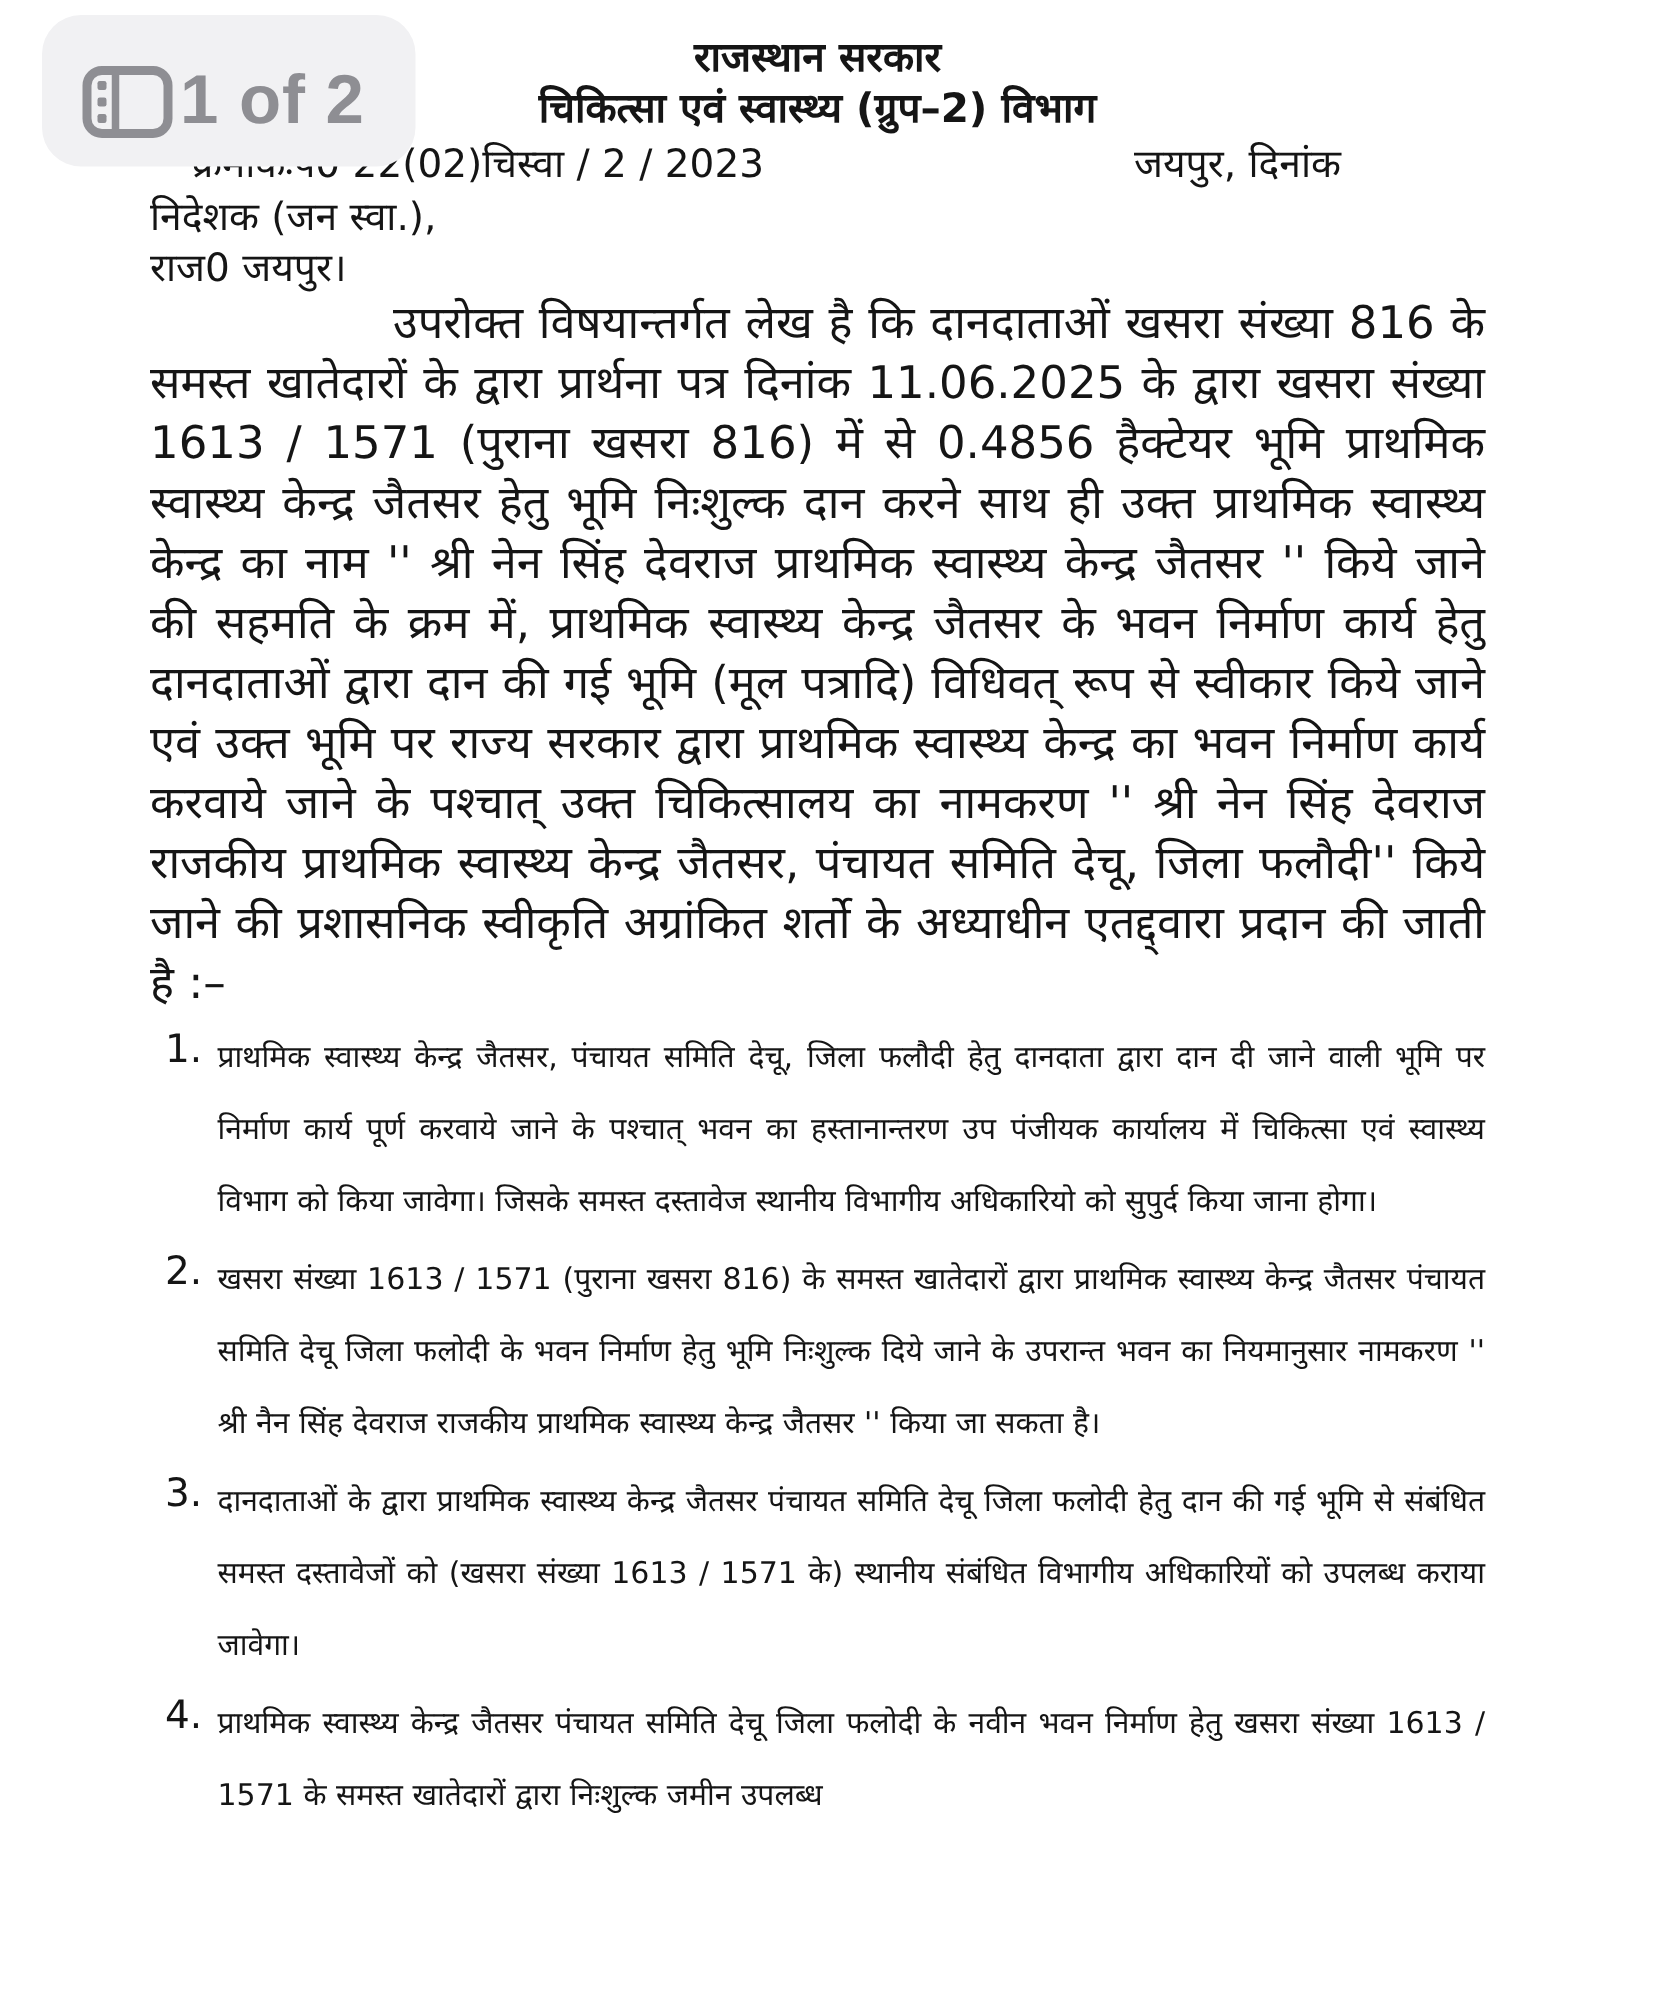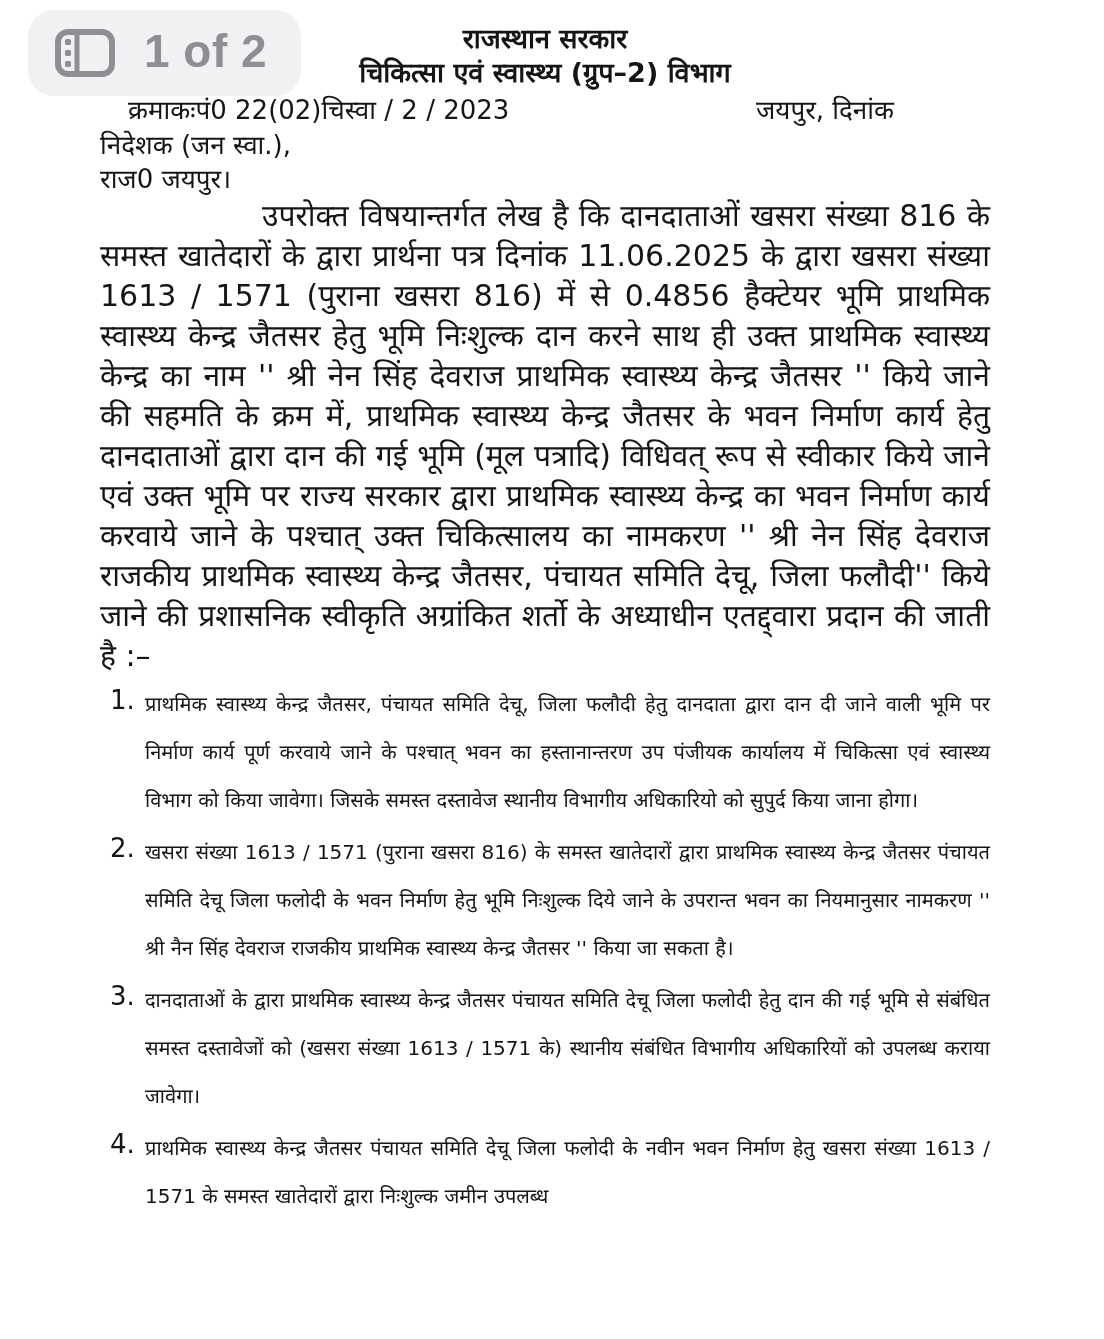--- a/index.html
+++ b/index.html
@@ -23,22 +23,22 @@
   
   .badge {
     position: absolute;
     top: 10px;
     left: 28px;
     height: 86px;
     border-radius: 26px;
     background: #f1f1f3;
     display: flex;
     align-items: center;
-    gap: 28px;
-    padding: 0 34px 0 26px;
+    gap: 4px;
+    padding: 15px 34px 0 26px;
     z-index: 10;
   }
   .badge-label {
     font-family: "Liberation Sans", sans-serif;
     font-weight: bold;
     font-size: 46px;
     color: #8e8e93;
     letter-spacing: 0.5px;
     line-height: 1;
     padding-bottom: 4px;

